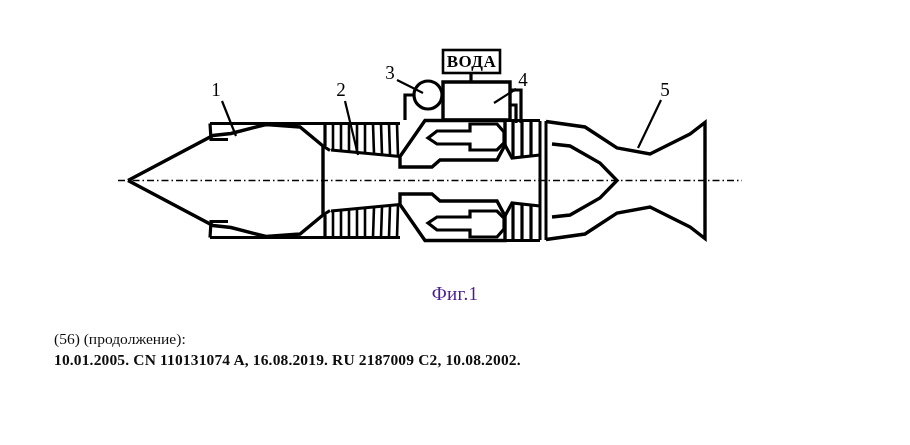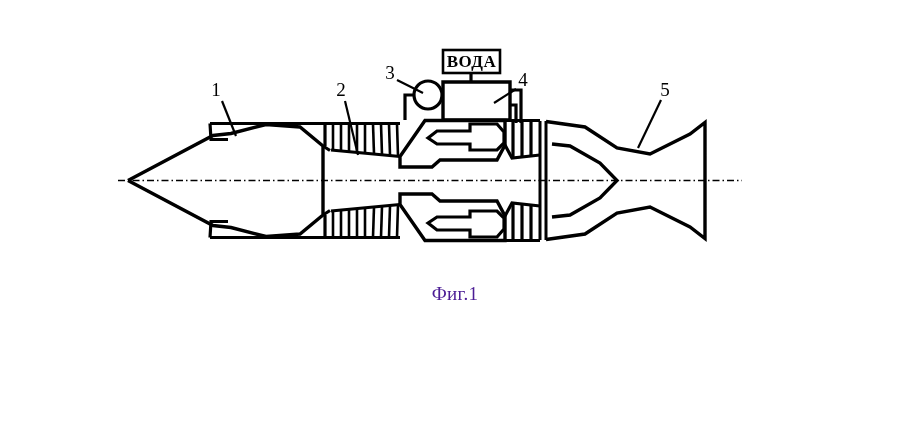--- a/index.html
+++ b/index.html
@@ -213,15 +213,17 @@
     <g>
       <line x1="661" y1="100" x2="638" y2="148" stroke="#000000" stroke-width="2.2"></line>
       <text class="callout-text" x="665" y="96" text-anchor="middle">5</text>
     </g>
 
   </svg>
 
   <div class="fig-caption">Фиг.1</div>
 
   <div class="footnote">
+    <div class="line1">(56) (продолжение):</div>
+    <div class="line2">10.01.2005. CN 110131074 A, 16.08.2019. RU 2187009 C2, 10.08.2002.</div>
   </div>
 
 </div>
 
 </body></html>

